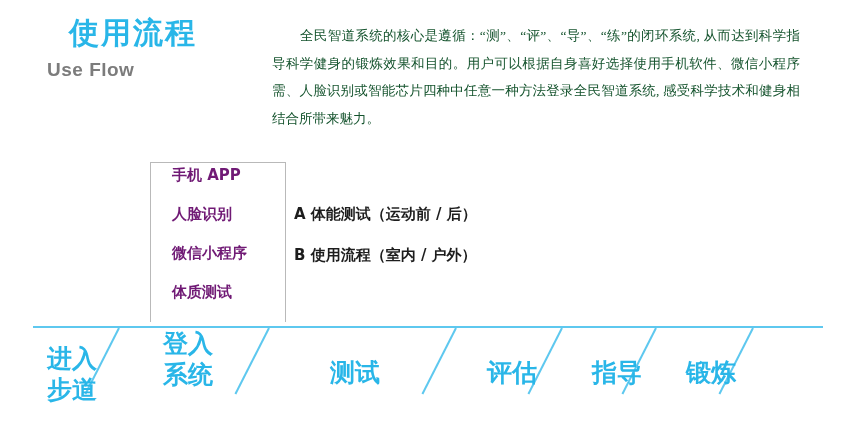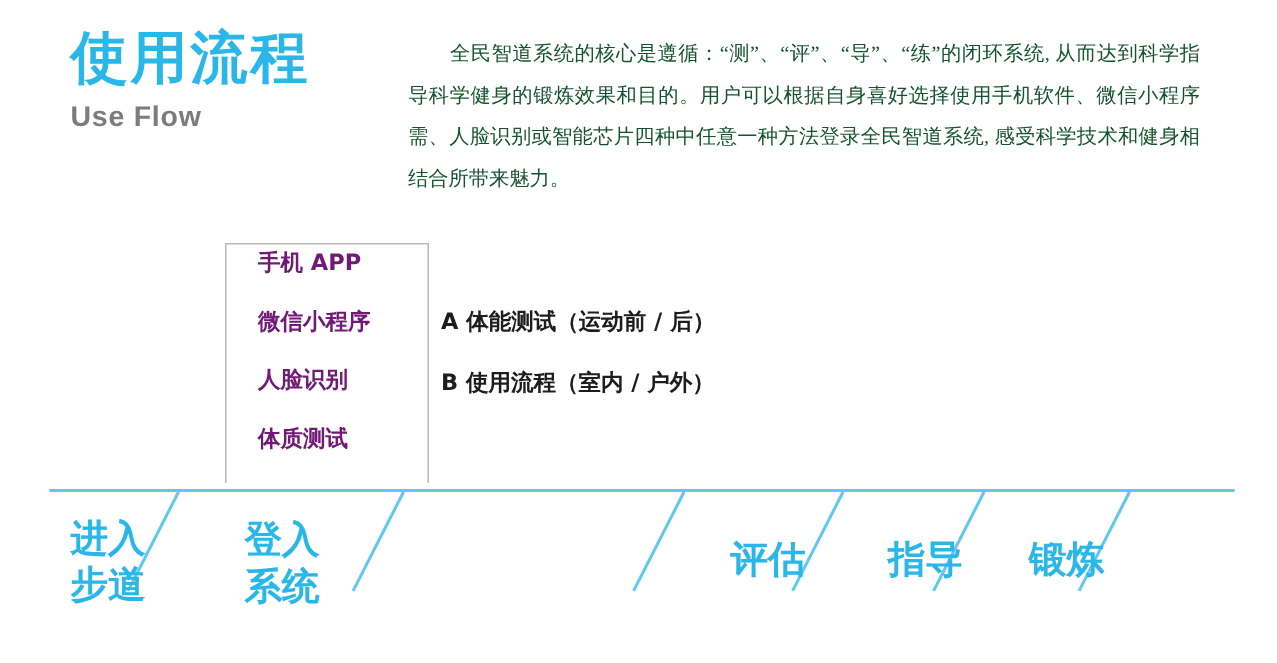--- a/index.html
+++ b/index.html
@@ -21,27 +21,28 @@
   }
 
   
   .title-block {
     position: absolute;
     left: 47px;
     top: 18px;
     width: 240px;
   }
   .title-cn {
-    font-family: Liberation Serif, serif;
-    font-size: 38px;
+    font-family: Liberation Mono, monospace;
+    font-size: 30px;
     font-weight: bold;
     letter-spacing: 2px;
     color: #29b6e8;
     line-height: 1.15;
     white-space: nowrap;
+    margin-left: 22px;
   }
   .title-en {
     margin-top: 6px;
     font-family: "Liberation Sans", sans-serif;
     font-size: 19px;
     font-weight: bold;
     color: #7c7c7c;
     letter-spacing: 0.5px;
   }
 
@@ -165,42 +166,43 @@
 
   <div class="intro">全民智道系统的核心是遵循：“测”、“评”、“导”、“练”的闭环系统, 从而达到科学指导科学健身的锻炼效果和目的。用户可以根据自身喜好选择使用手机软件、微信小程序需、人脸识别或智能芯片四种中任意一种方法登录全民智道系统, 感受科学技术和健身相结合所带来魅力。</div>
 
   <div class="hline"></div>
   <div class="vline v1"></div>
   <div class="vline v2"></div>
 
   <div class="mid">
     <div class="col-methods">
       <div class="item">手机 APP</div>
+      <div class="item">人脸识别</div>
       <div class="item">微信小程序</div>
-      <div class="item">人脸识别</div>
       <div class="item">体质测试</div>
     </div>
     <div class="col-tests">
       <div class="item">A  体能测试（运动前 / 后）</div>
       <div class="item">B  使用流程（室内 / 户外）</div>
     </div>
   </div>
 
   <div class="band">
     <div class="band-line"></div>
 
     <div class="slash" style="left:118px"></div>
     <div class="slash" style="left:268px"></div>
     <div class="slash" style="left:455px"></div>
     <div class="slash" style="left:561px"></div>
     <div class="slash" style="left:655px"></div>
     <div class="slash" style="left:752px"></div>
 
     <div class="step-label two-line" style="left:47px; top:18px">进入
 步道</div>
-    <div class="step-label two-line" style="left:163px; top:19px">登入
+    <div class="step-label two-line" style="left:163px; top:3px">登入
 系统</div>
+    <div class="step-label one-line" style="left:330px; top:32px">测试</div>
     <div class="step-label one-line" style="left:487px; top:32px">评估</div>
     <div class="step-label one-line" style="left:592px; top:32px">指导</div>
     <div class="step-label one-line" style="left:686px; top:32px">锻炼</div>
   </div>
 
 </div>
 
 </body></html>

